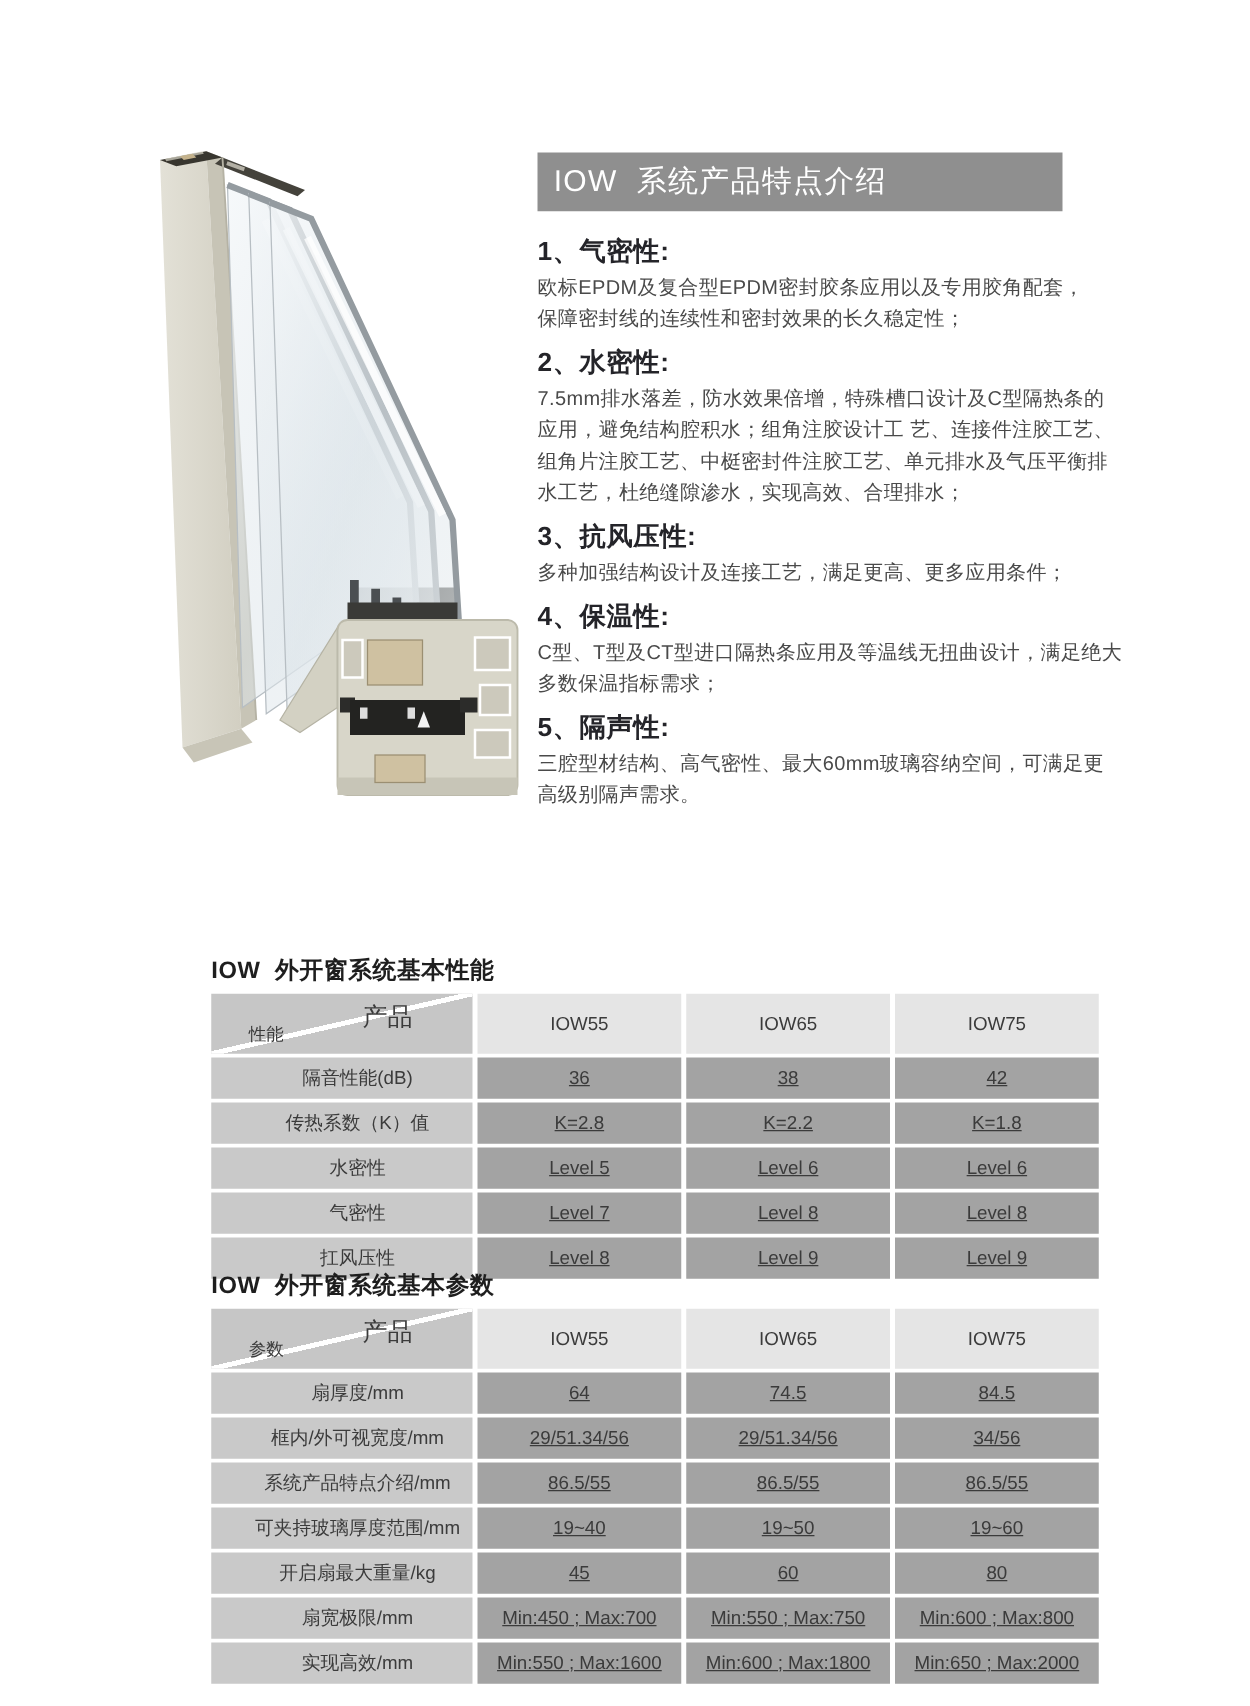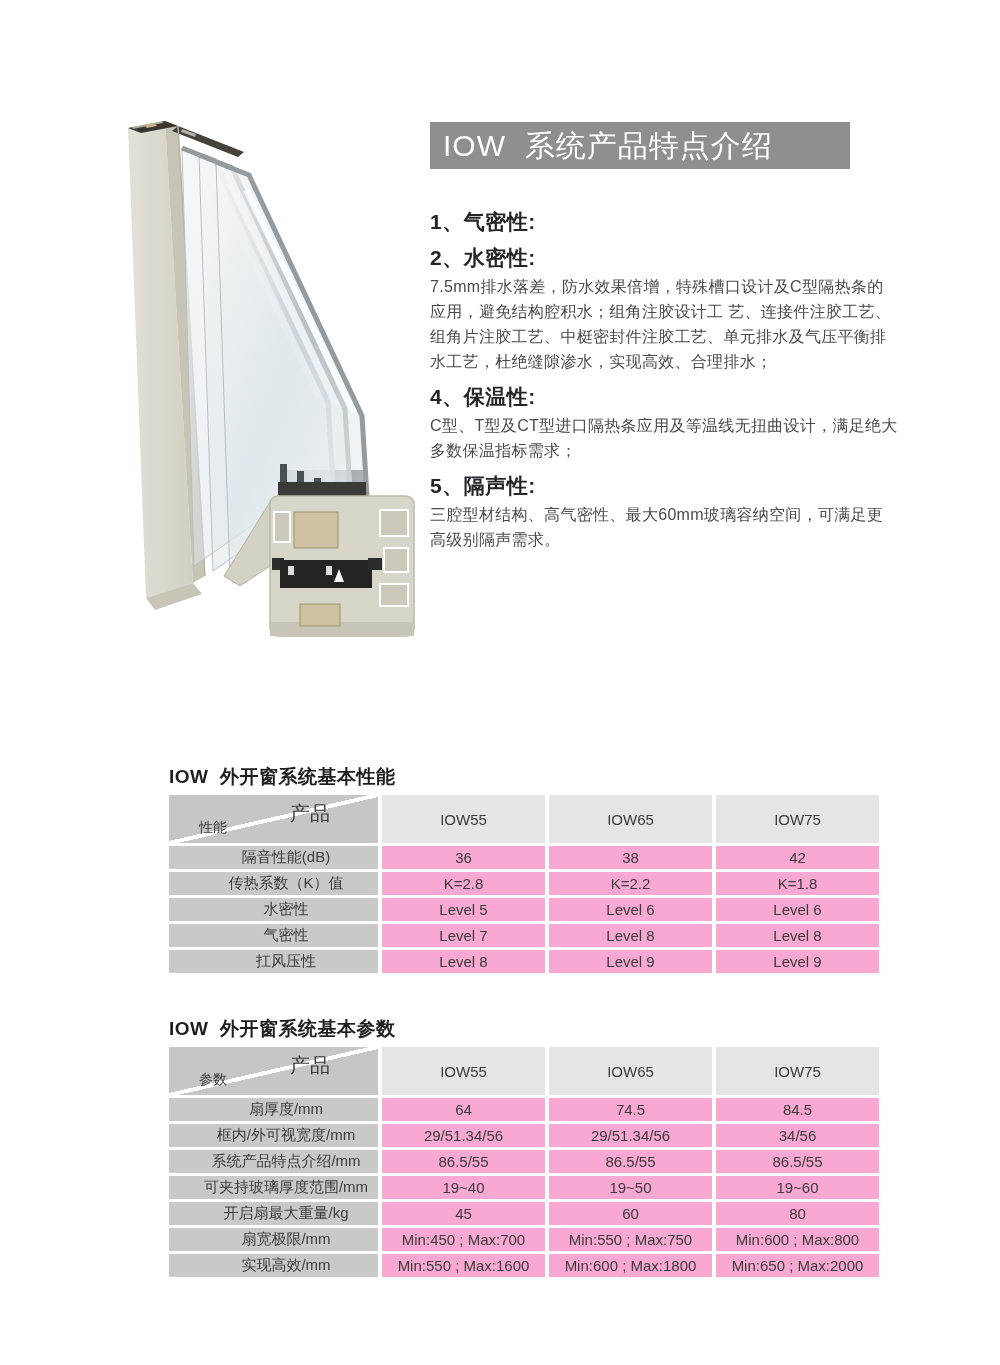--- a/index.html
+++ b/index.html
@@ -7,23 +7,23 @@
   .page {
     position:relative; width:1000px; height:1365px; background:#ffffff;
     font-family:"Liberation Sans","DejaVu Sans",sans-serif; color:#3c3c3c; overflow:hidden;
   }
   
   .window-figure { position:absolute; left:122px; top:114px; width:322px; height:552px; }
   
   .right-col { position:absolute; left:430px; top:122px; width:460px; }
   .title-bar {
     width:420px; height:47px; line-height:47px; background:#8f8f8f; color:#ffffff;
-    font-size:30px; padding-left:13px; letter-spacing:1px; white-space:pre;
-  }
-  .features { padding-top:40px; }
+    font-size:24px; padding-left:13px; letter-spacing:1px; white-space:pre;
+  }
+  .features { padding-top:20px; }
   .feature { margin-bottom:10px; }
   .feature-heading {
     font-size:21px; line-height:26px; font-weight:bold; color:#242429;
     letter-spacing:0.5px; margin-bottom:3px; white-space:pre;
   }
   .feature-body {
     font-size:16px; line-height:25px; color:#4a4a4a; letter-spacing:0.3px; white-space:pre;
   }
   
   .table-section { position:absolute; left:130px; width:730px;margin-left:39px; }
@@ -43,21 +43,21 @@
     background:
       linear-gradient(to bottom right,
         rgba(0,0,0,0) calc(50% - 2px), #ffffff calc(50% - 2px),
         #ffffff calc(50% + 2px), rgba(0,0,0,0) calc(50% + 2px)),
       #c6c6c6;
   }
   .corner-top    { position:absolute; top:5px;  right:48px; font-size:20px; color:#3b3b3b; }
   .corner-bottom { position:absolute; bottom:6px; left:30px; font-size:14px; color:#3b3b3b; }
   th.col-head { width:163px; height:48px; background:#e5e5e5; }
   td.row-label { background:#c9c9c9; height:23px;padding-left:25px; }
-  td.cell-val  { background:#f9a8d4; height:23px; }
+  td.cell-val  { background:#a3a3a3; height:33px;text-decoration:underline; }
 </style>
 </head>
 <body>
 
 <div class="page">
 
   <div class="window-figure">
     <svg width="322" height="552" viewBox="0 0 322 552">
       <defs>
         <linearGradient id="barGrad" x1="0" y1="0" x2="1" y2="0">
@@ -128,27 +128,33 @@
         <rect x="246" y="444" width="14" height="12" fill="#2c2c2a"></rect>
       </g>
     </svg>
   </div>
 
   <div class="right-col">
     <div class="title-bar">IOW  系统产品特点介绍</div>
     <div class="features">
       <div class="feature">
         <div class="feature-heading">1、气密性:</div>
+        <div class="feature-body">欧标EPDM及复合型EPDM密封胶条应用以及专用胶角配套，
+保障密封线的连续性和密封效果的长久稳定性；</div>
       </div>
       <div class="feature">
         <div class="feature-heading">2、水密性:</div>
         <div class="feature-body">7.5mm排水落差，防水效果倍增，特殊槽口设计及C型隔热条的
 应用，避免结构腔积水；组角注胶设计工 艺、连接件注胶工艺、
 组角片注胶工艺、中梃密封件注胶工艺、单元排水及气压平衡排
 水工艺，杜绝缝隙渗水，实现高效、合理排水；</div>
+      </div>
+      <div class="feature">
+        <div class="feature-heading">3、抗风压性:</div>
+        <div class="feature-body">多种加强结构设计及连接工艺，满足更高、更多应用条件；</div>
       </div>
       <div class="feature">
         <div class="feature-heading">4、保温性:</div>
         <div class="feature-body">C型、T型及CT型进口隔热条应用及等温线无扭曲设计，满足绝大
 多数保温指标需求；</div>
       </div>
       <div class="feature">
         <div class="feature-heading">5、隔声性:</div>
         <div class="feature-body">三腔型材结构、高气密性、最大60mm玻璃容纳空间，可满足更
 高级别隔声需求。</div>

